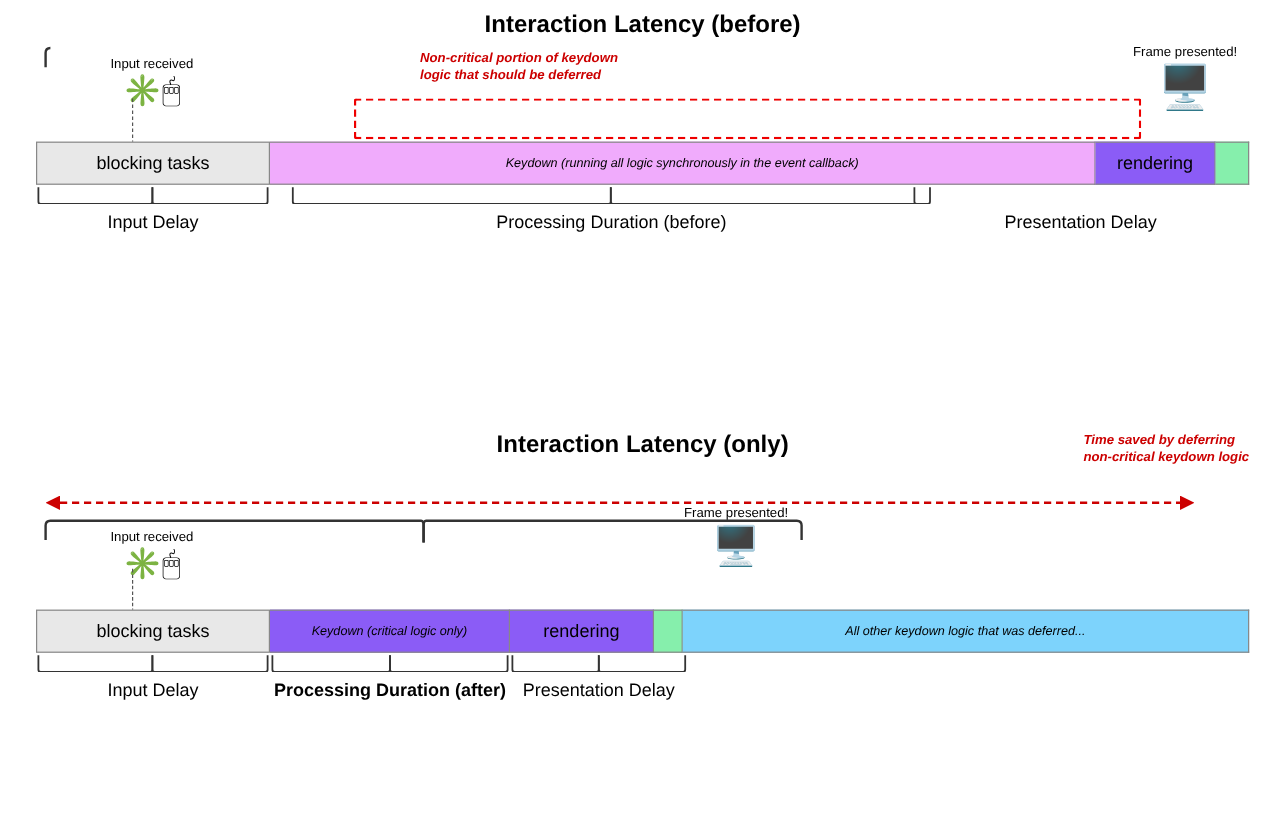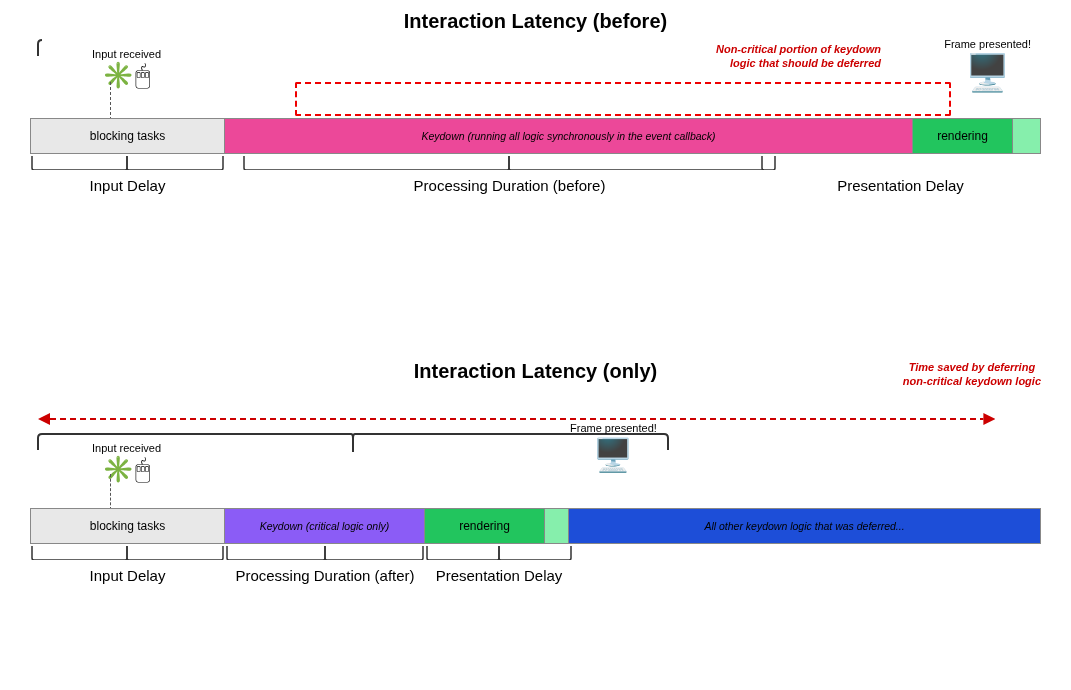--- a/index.html
+++ b/index.html
@@ -86,42 +86,42 @@
       right: 0;
       height: 36px;
       display: flex;
       align-items: stretch;
     }
 
     .bar {
       display: flex;
       align-items: center;
       justify-content: center;
-      font-size: 12px;
+      font-size: 15px;
       border: 1.5px solid #888;
       padding: 0 4px;
       text-align: center;
       white-space: nowrap;
     }
 
     .bar-blocking {
       background: #e8e8e8;
       flex: 0 0 195px;
     }
 
     .bar-keydown {
-      background: #ec4899;
+      background: #f0abfc;
       flex: 1;
       font-style: italic;
       font-size: 10.5px;
       border-left: none;
     }
 
     .bar-rendering {
-      background: #22c55e;
+      background: #8b5cf6;
       flex: 0 0 100px;
       border-left: none;
     }
 
     .bar-green {
       background: #86efac;
       flex: 0 0 28px;
       border-left: none;
     }
 
@@ -164,21 +164,21 @@
 
     
     .time-saved-annotation {
       position: absolute;
       top: 0px;
       right: 0px;
       font-size: 11px;
       font-style: italic;
       font-weight: bold;
       color: #e00;
-      text-align: center;
+      text-align: left;
       line-height: 1.3;
     }
 
     
     .input-received-bottom {
       position: absolute;
       top: 82px;
       left: 62px;
       font-size: 11px;
       text-align: center;
@@ -243,21 +243,21 @@
     </div>
 
     <div class="dotted-line-top"></div>
 
     <div class="frame-presented-top">
       <div style="font-size:11px;margin-bottom:2px;">Frame presented!</div>
       <div style="font-size:36px;">🖥️</div>
     </div>
 
     <div class="red-annotation-top">
-      <div style="font-size:11px; font-weight:bold; color:#cc0000; text-align:right;">
+      <div style="font-size:11px; font-weight:bold; color:#cc0000; text-align:left;">
         <div style="white-space:pre-line;">Non-critical portion of keydown
 logic that should be deferred</div>
       </div>
     </div>
 
     <div class="red-dashed-box"></div>
 
     <div class="bars-row">
       <div class="bar bar-blocking">
         <span>blocking tasks</span>
@@ -347,36 +347,36 @@
       <div class="bar bar-blocking" style="flex: 0 0 195px;">
         <span>blocking tasks</span>
       </div>
       <div class="bar bar-keydown" style="flex: 0 0 200px; background:#8b5cf6;">
         <span>Keydown (critical logic only)</span>
       </div>
       <div class="bar bar-rendering" style="flex: 0 0 120px;">
         <span>rendering</span>
       </div>
       <div class="bar bar-green" style="flex: 0 0 24px;"></div>
-      <div class="bar" style="background:#1d4ed8; flex:1; font-style:italic; font-size:10.5px; border-left:none;">
+      <div class="bar" style="background:#7dd3fc; flex:1; font-style:italic; font-size:10.5px; border-left:none;">
         <span>All other keydown logic that was deferred...</span>
       </div>
     </div>
 
     <div class="bottom-labels-bottom">
 
       <div style="position:absolute; left:0; width:195px; top:0; height:38px;">
         <svg width="195" height="16" style="display:block;">
           <path d="M 2,2 L 2,14 Q 2,16 4,16 L 95,16 Q 97,16 97,14 L 97,2" fill="none" stroke="#333" stroke-width="1.5"></path>
           <path d="M 193,2 L 193,14 Q 193,16 191,16 L 99,16 Q 97,16 97,14 L 97,2" fill="none" stroke="#333" stroke-width="1.5"></path>
         </svg>
         <div class="label-text">Input Delay</div>
       </div>
 
-      <div style="position:absolute; left:195px; width:200px; top:0; height:38px;">
+      <div style="position:absolute; left:195px; width:200px; top:0; height:38px;font-weight:bold;">
         <svg width="200" height="16" style="display:block;">
           <path d="M 2,2 L 2,14 Q 2,16 4,16 L 98,16 Q 100,16 100,14 L 100,2" fill="none" stroke="#333" stroke-width="1.5"></path>
           <path d="M 198,2 L 198,14 Q 198,16 196,16 L 102,16 Q 100,16 100,14 L 100,2" fill="none" stroke="#333" stroke-width="1.5"></path>
         </svg>
         <div class="label-text">Processing Duration (after)</div>
       </div>
 
       <div style="position:absolute; left:395px; width:148px; top:0; height:38px;">
         <svg width="148" height="16" style="display:block;">
           <path d="M 2,2 L 2,14 Q 2,16 4,16 L 72,16 Q 74,16 74,14 L 74,2" fill="none" stroke="#333" stroke-width="1.5"></path>

